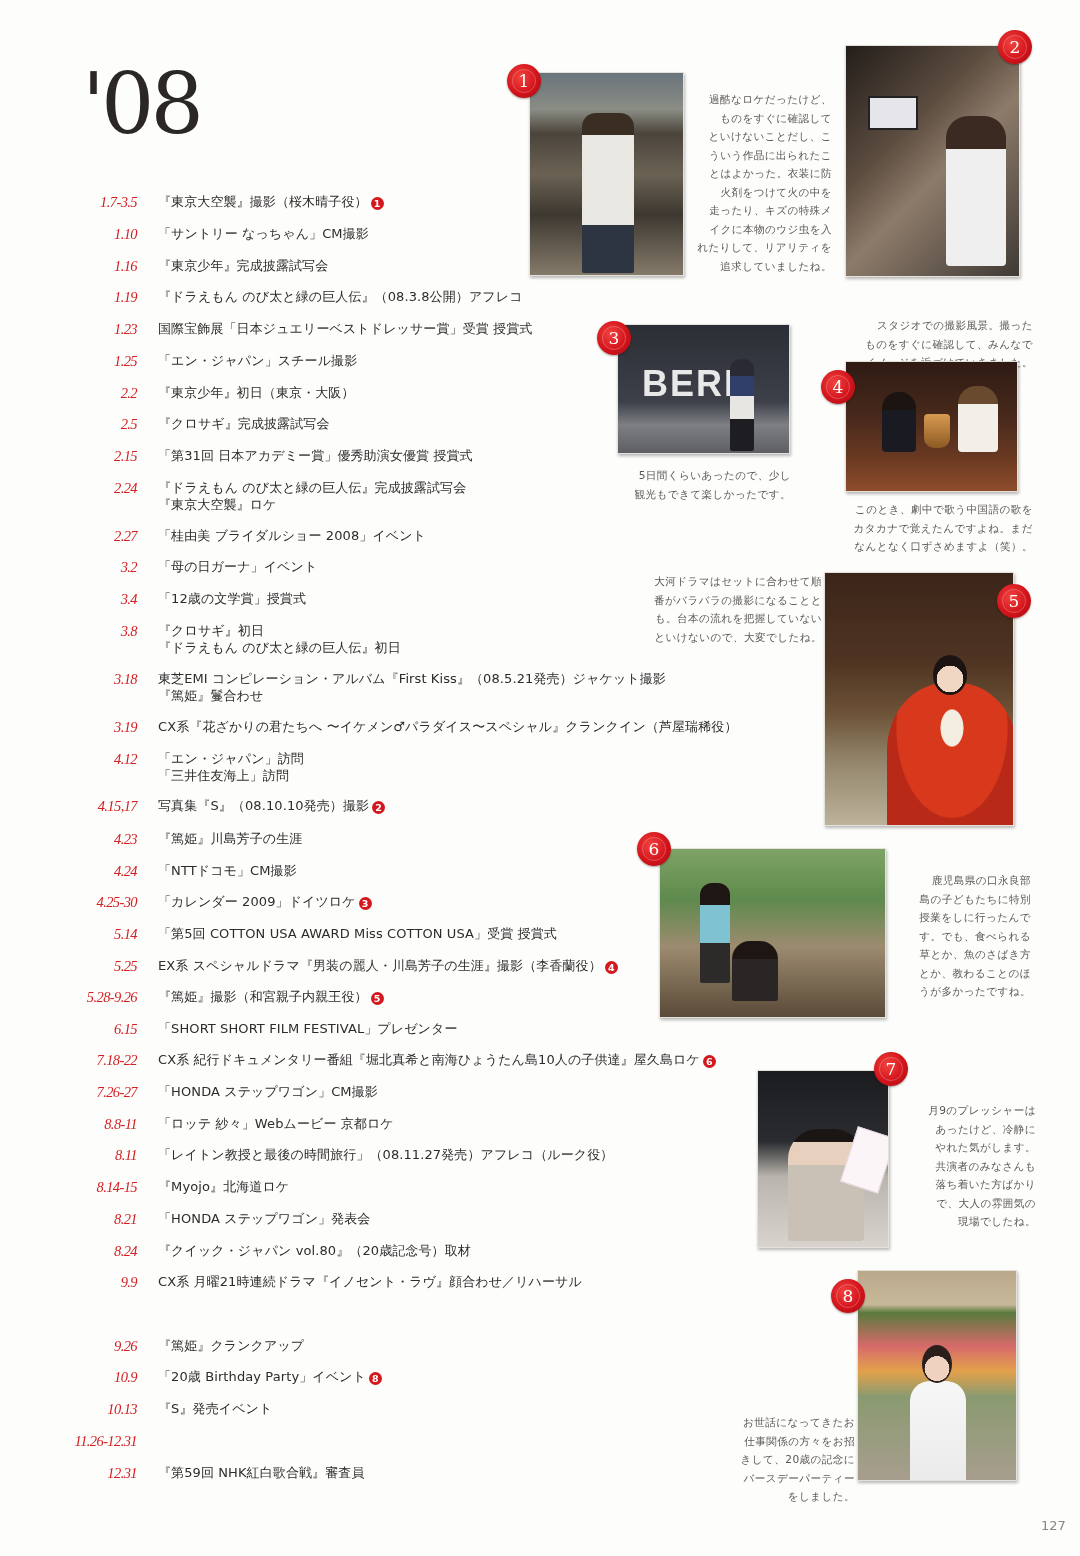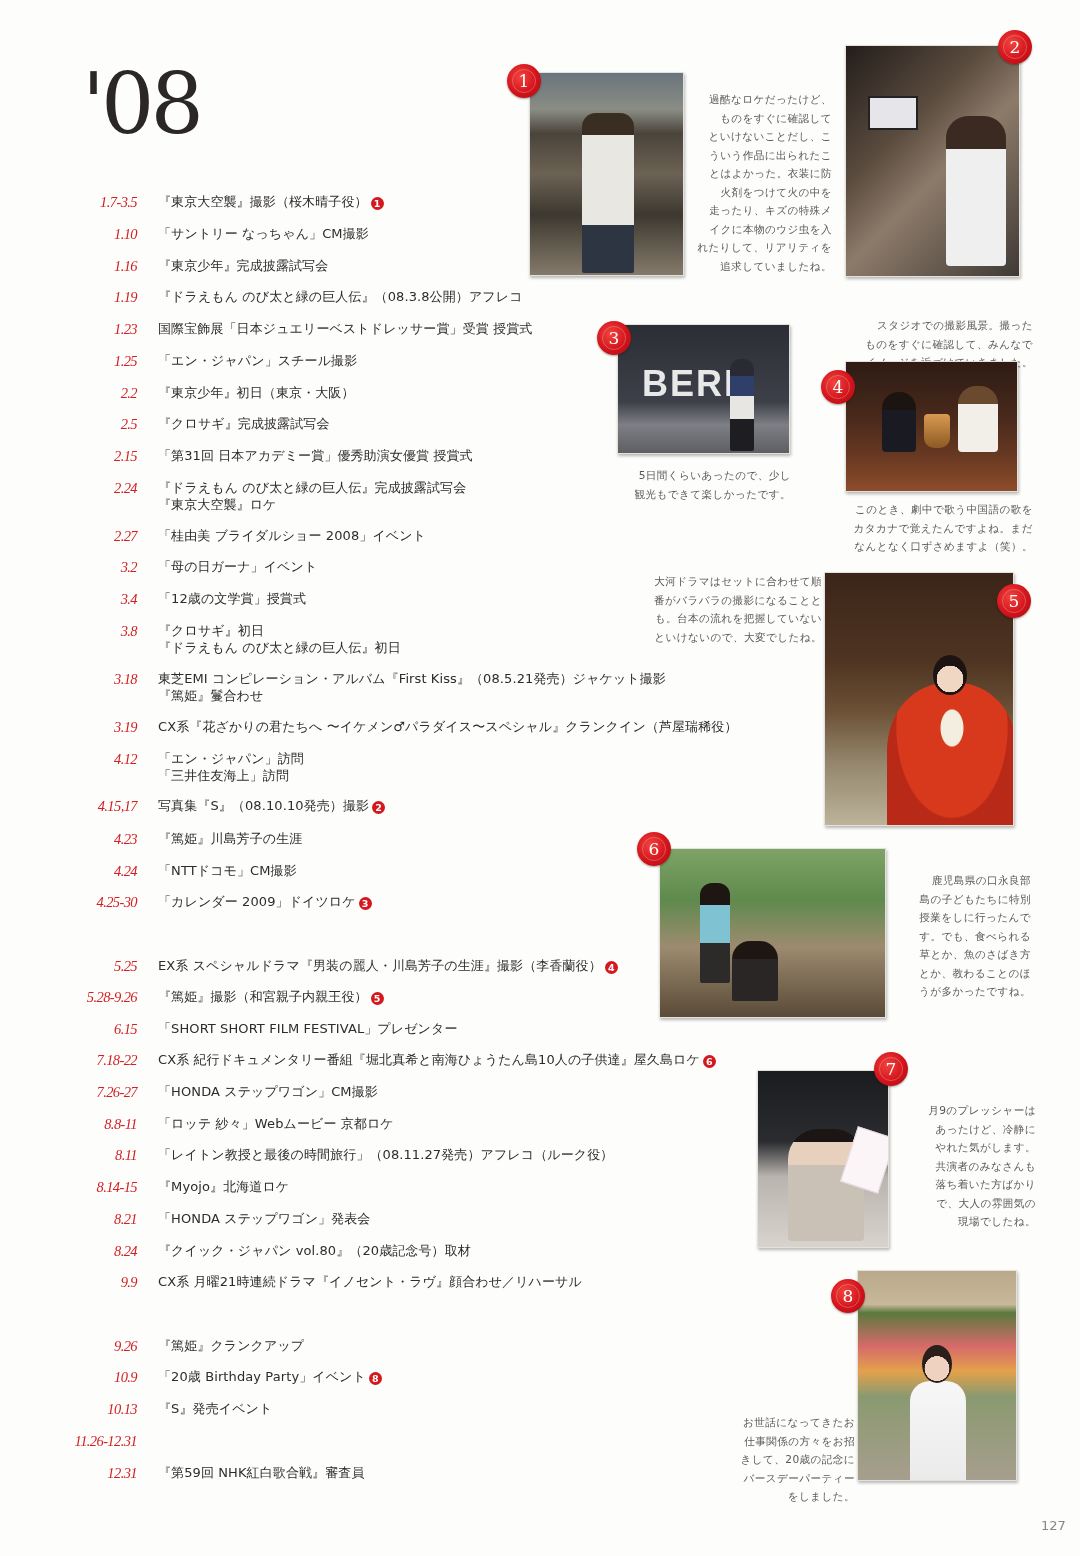--- a/index.html
+++ b/index.html
@@ -223,20 +223,26 @@
       <div class="tl-body">
         <div class="tl-line"><span>「NTTドコモ」CM撮影</span></div>
       </div>
     </div>
   <div class="tl-row" style="top:893px">
       <div class="tl-date">4.25-30</div>
       <div class="tl-body">
         <div class="tl-line"><span>「カレンダー 2009」ドイツロケ</span><span class="ref-dot">3</span></div>
       </div>
     </div>
+  <div class="tl-row" style="top:925px">
+      <div class="tl-date">5.14</div>
+      <div class="tl-body">
+        <div class="tl-line"><span>「第5回 COTTON USA AWARD Miss COTTON USA」受賞 授賞式</span></div>
+      </div>
+    </div>
   <div class="tl-row" style="top:957px">
       <div class="tl-date">5.25</div>
       <div class="tl-body">
         <div class="tl-line"><span>EX系 スペシャルドラマ『男装の麗人・川島芳子の生涯』撮影（李香蘭役）</span><span class="ref-dot">4</span></div>
       </div>
     </div>
   <div class="tl-row" style="top:988px">
       <div class="tl-date">5.28-9.26</div>
       <div class="tl-body">
         <div class="tl-line"><span>『篤姫』撮影（和宮親子内親王役）</span><span class="ref-dot">5</span></div>

